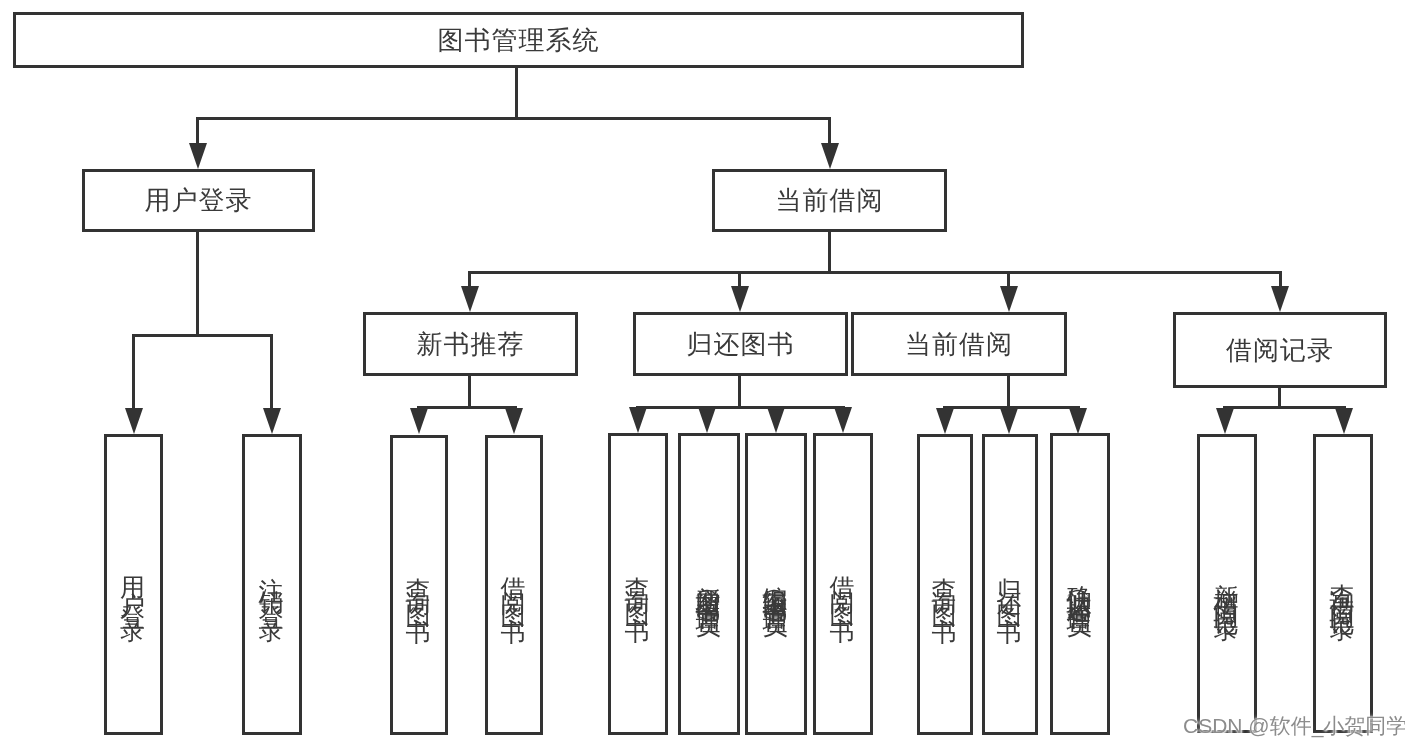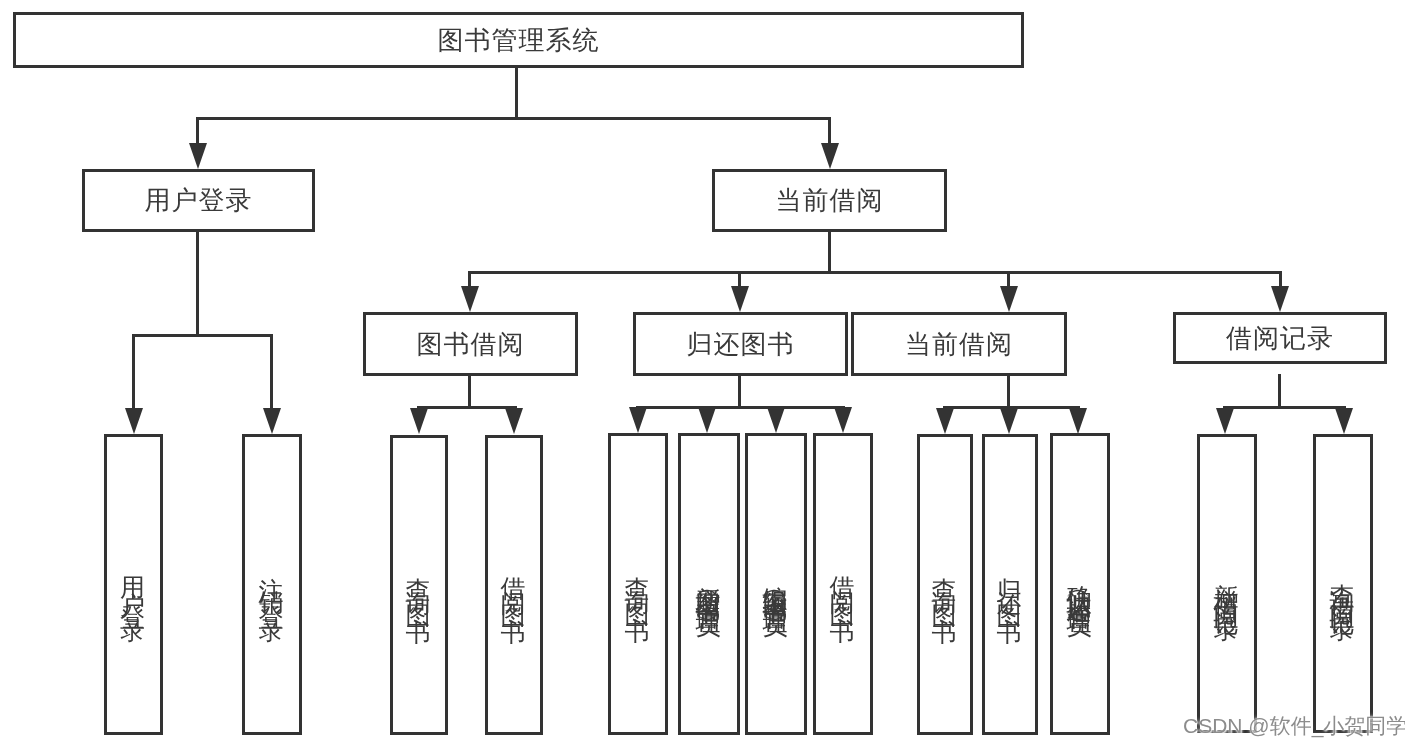--- a/index.html
+++ b/index.html
@@ -101,29 +101,29 @@
   </div>
 
   <div class="hbox" style="left:82px;top:169px;width:233px;height:63px;">
     <span>用户登录</span>
   </div>
   <div class="hbox" style="left:712px;top:169px;width:235px;height:63px;">
     <span>当前借阅</span>
   </div>
 
   <div class="hbox" style="left:363px;top:312px;width:215px;height:64px;">
-    <span>图书借阅</span>
+    <span>新书推荐</span>
   </div>
   <div class="hbox" style="left:633px;top:312px;width:215px;height:64px;">
     <span>归还图书</span>
   </div>
   <div class="hbox" style="left:851px;top:312px;width:216px;height:64px;">
     <span>当前借阅</span>
   </div>
-  <div class="hbox" style="left:1173px;top:312px;width:214px;height:52px;">
+  <div class="hbox" style="left:1173px;top:312px;width:214px;height:76px;">
     <span>借阅记录</span>
   </div>
 
   <div class="vbox spread4" style="left:104px;top:434px;width:59px;height:301px;">
     <span>用户登录</span>
   </div>
   <div class="vbox spread4" style="left:242px;top:434px;width:60px;height:301px;">
     <span>注销登录</span>
   </div>
 

